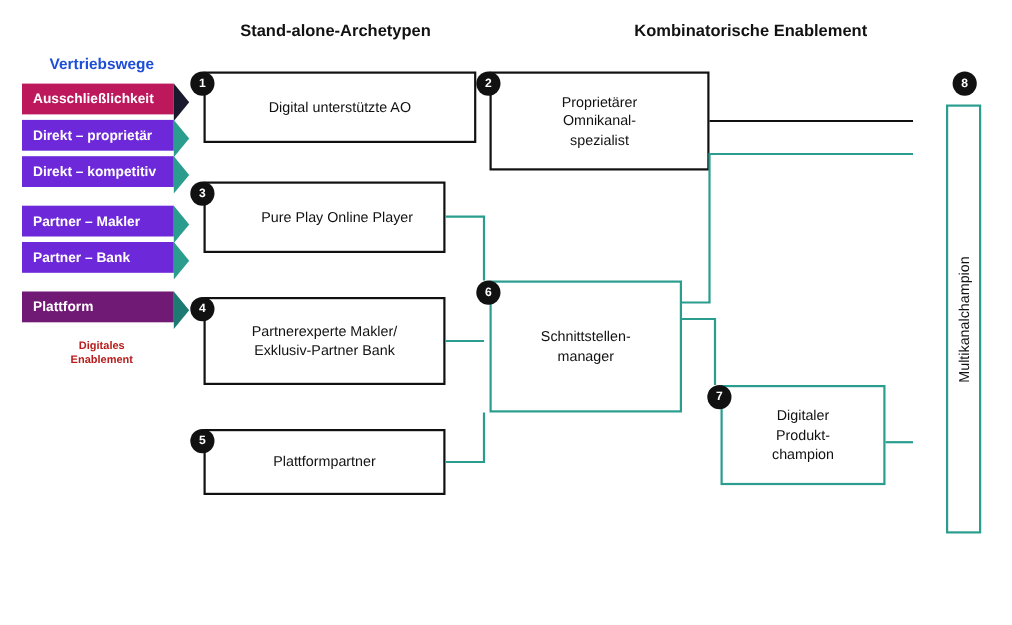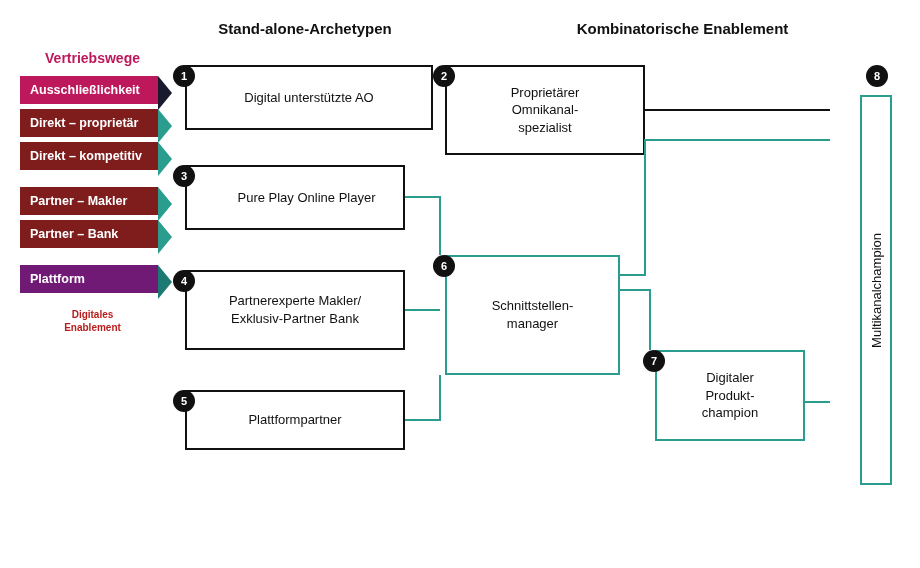--- a/index.html
+++ b/index.html
@@ -52,32 +52,32 @@
       top: 40px;
       width: 145px;
       display: flex;
       flex-direction: column;
       gap: 0;
       align-items: flex-start;
     }
     .sidebar-title {
       font-size: 14px;
       font-weight: bold;
-      color: #be185d;
+      color: #1d4ed8;
       text-align: center;
       width: 100%;
       margin-bottom: 10px;
     }
     .sidebar-item {
       width: 138px;
       padding: 7px 10px;
       font-size: 12.5px;
       font-weight: bold;
       color: #fff;
-      background: #7f1d1d;
+      background: #6d28d9;
       margin-bottom: 5px;
       position: relative;
     }
     .sidebar-item::after {
       content: '';
       position: absolute;
       right: -14px;
       top: 0;
       width: 0;
       height: 0;

